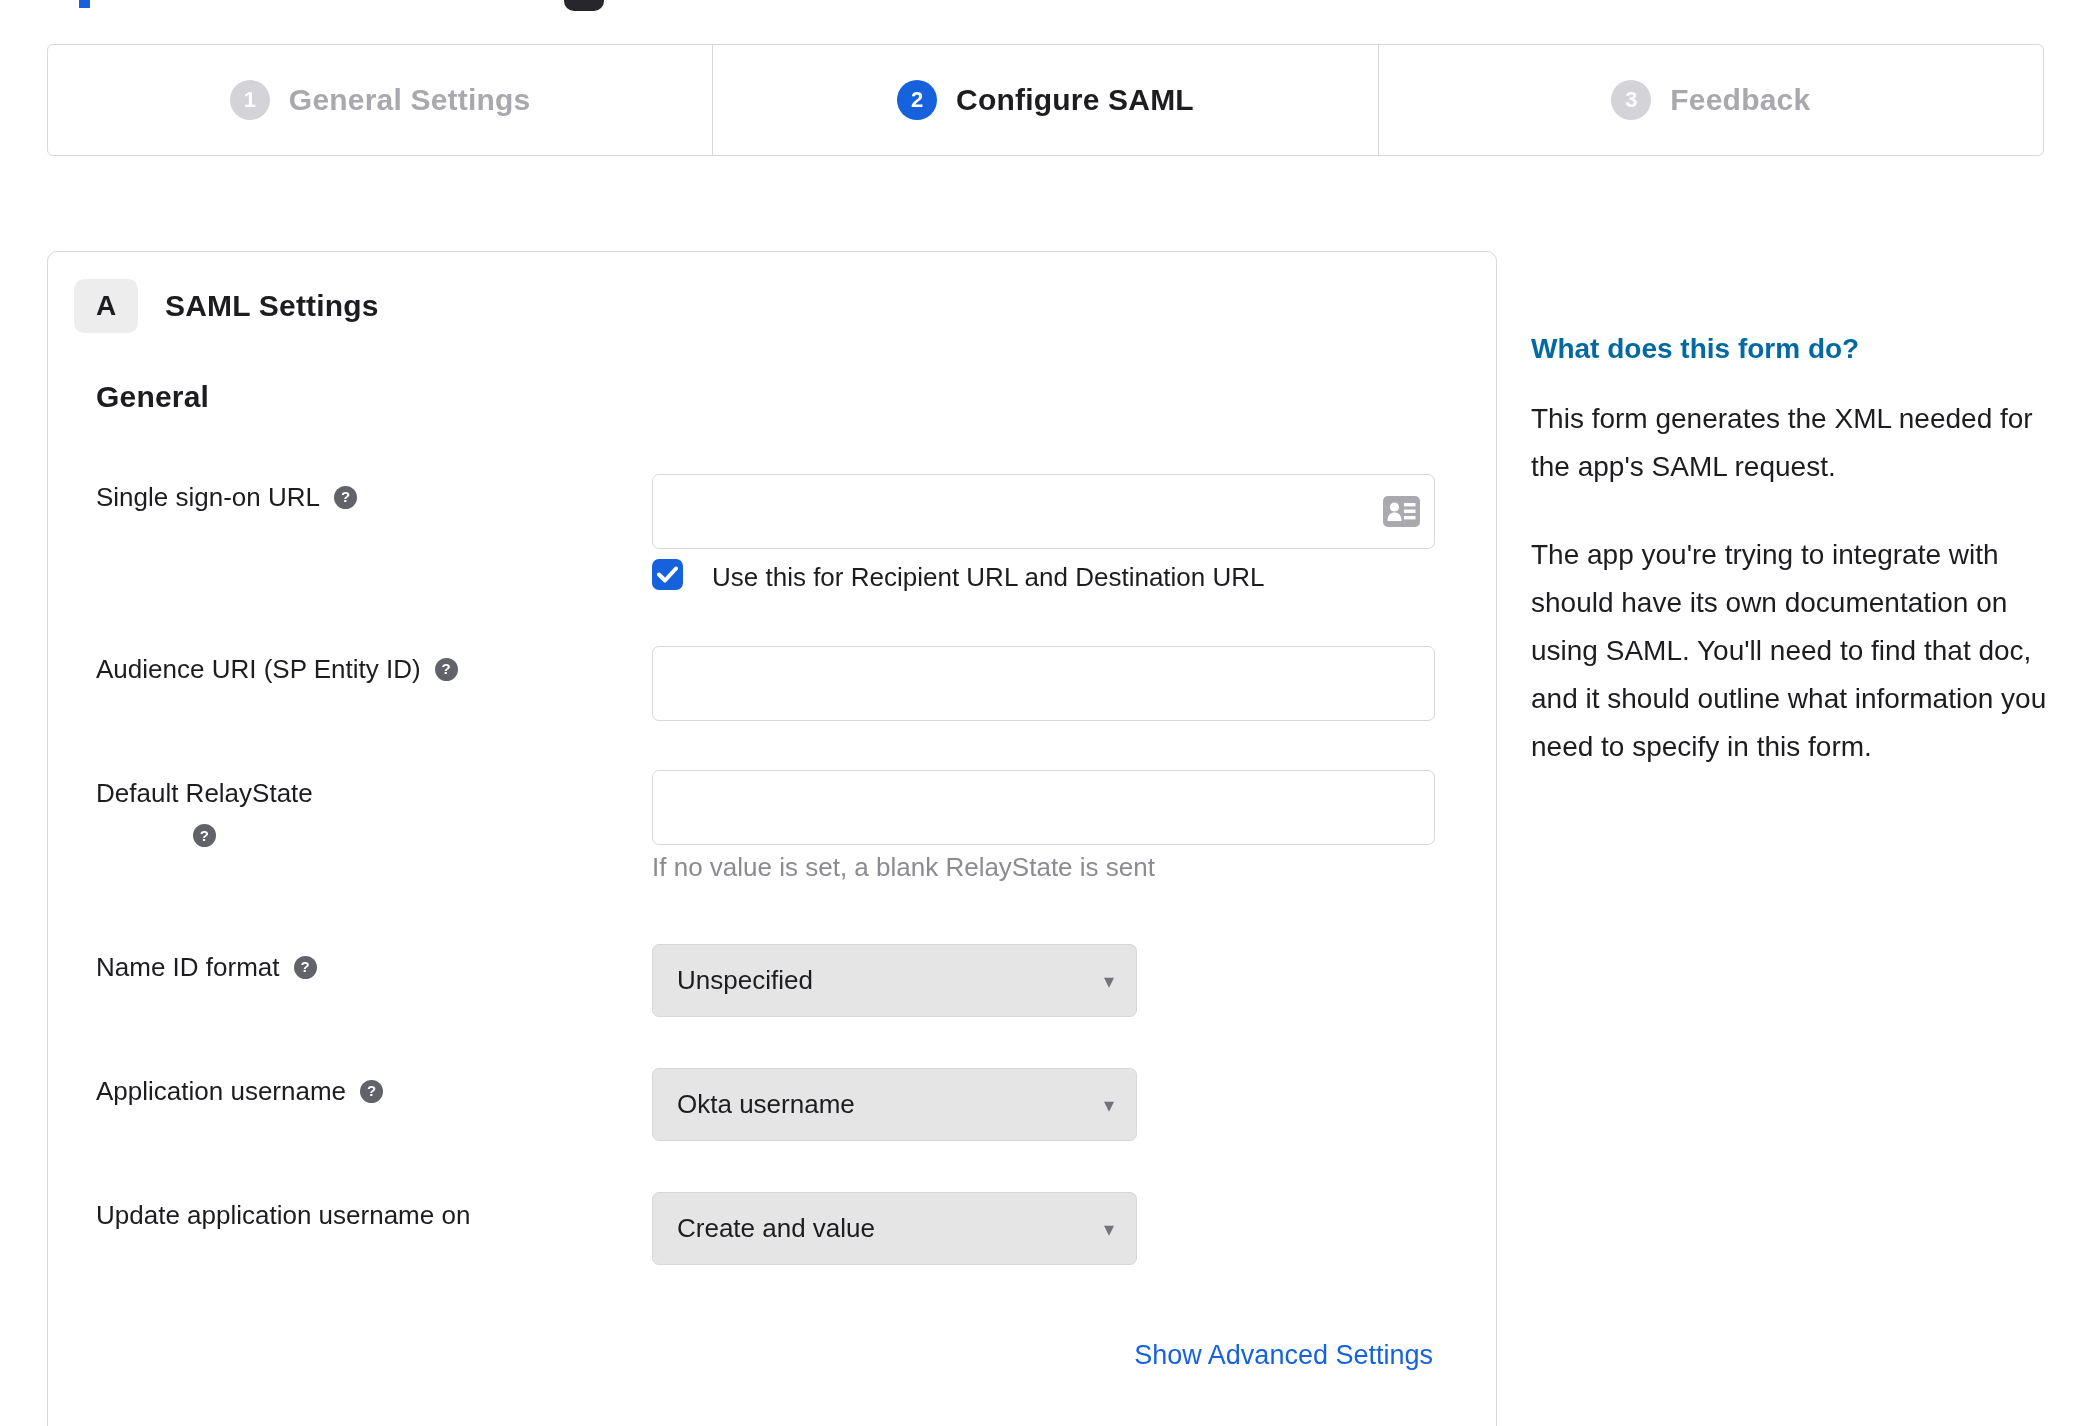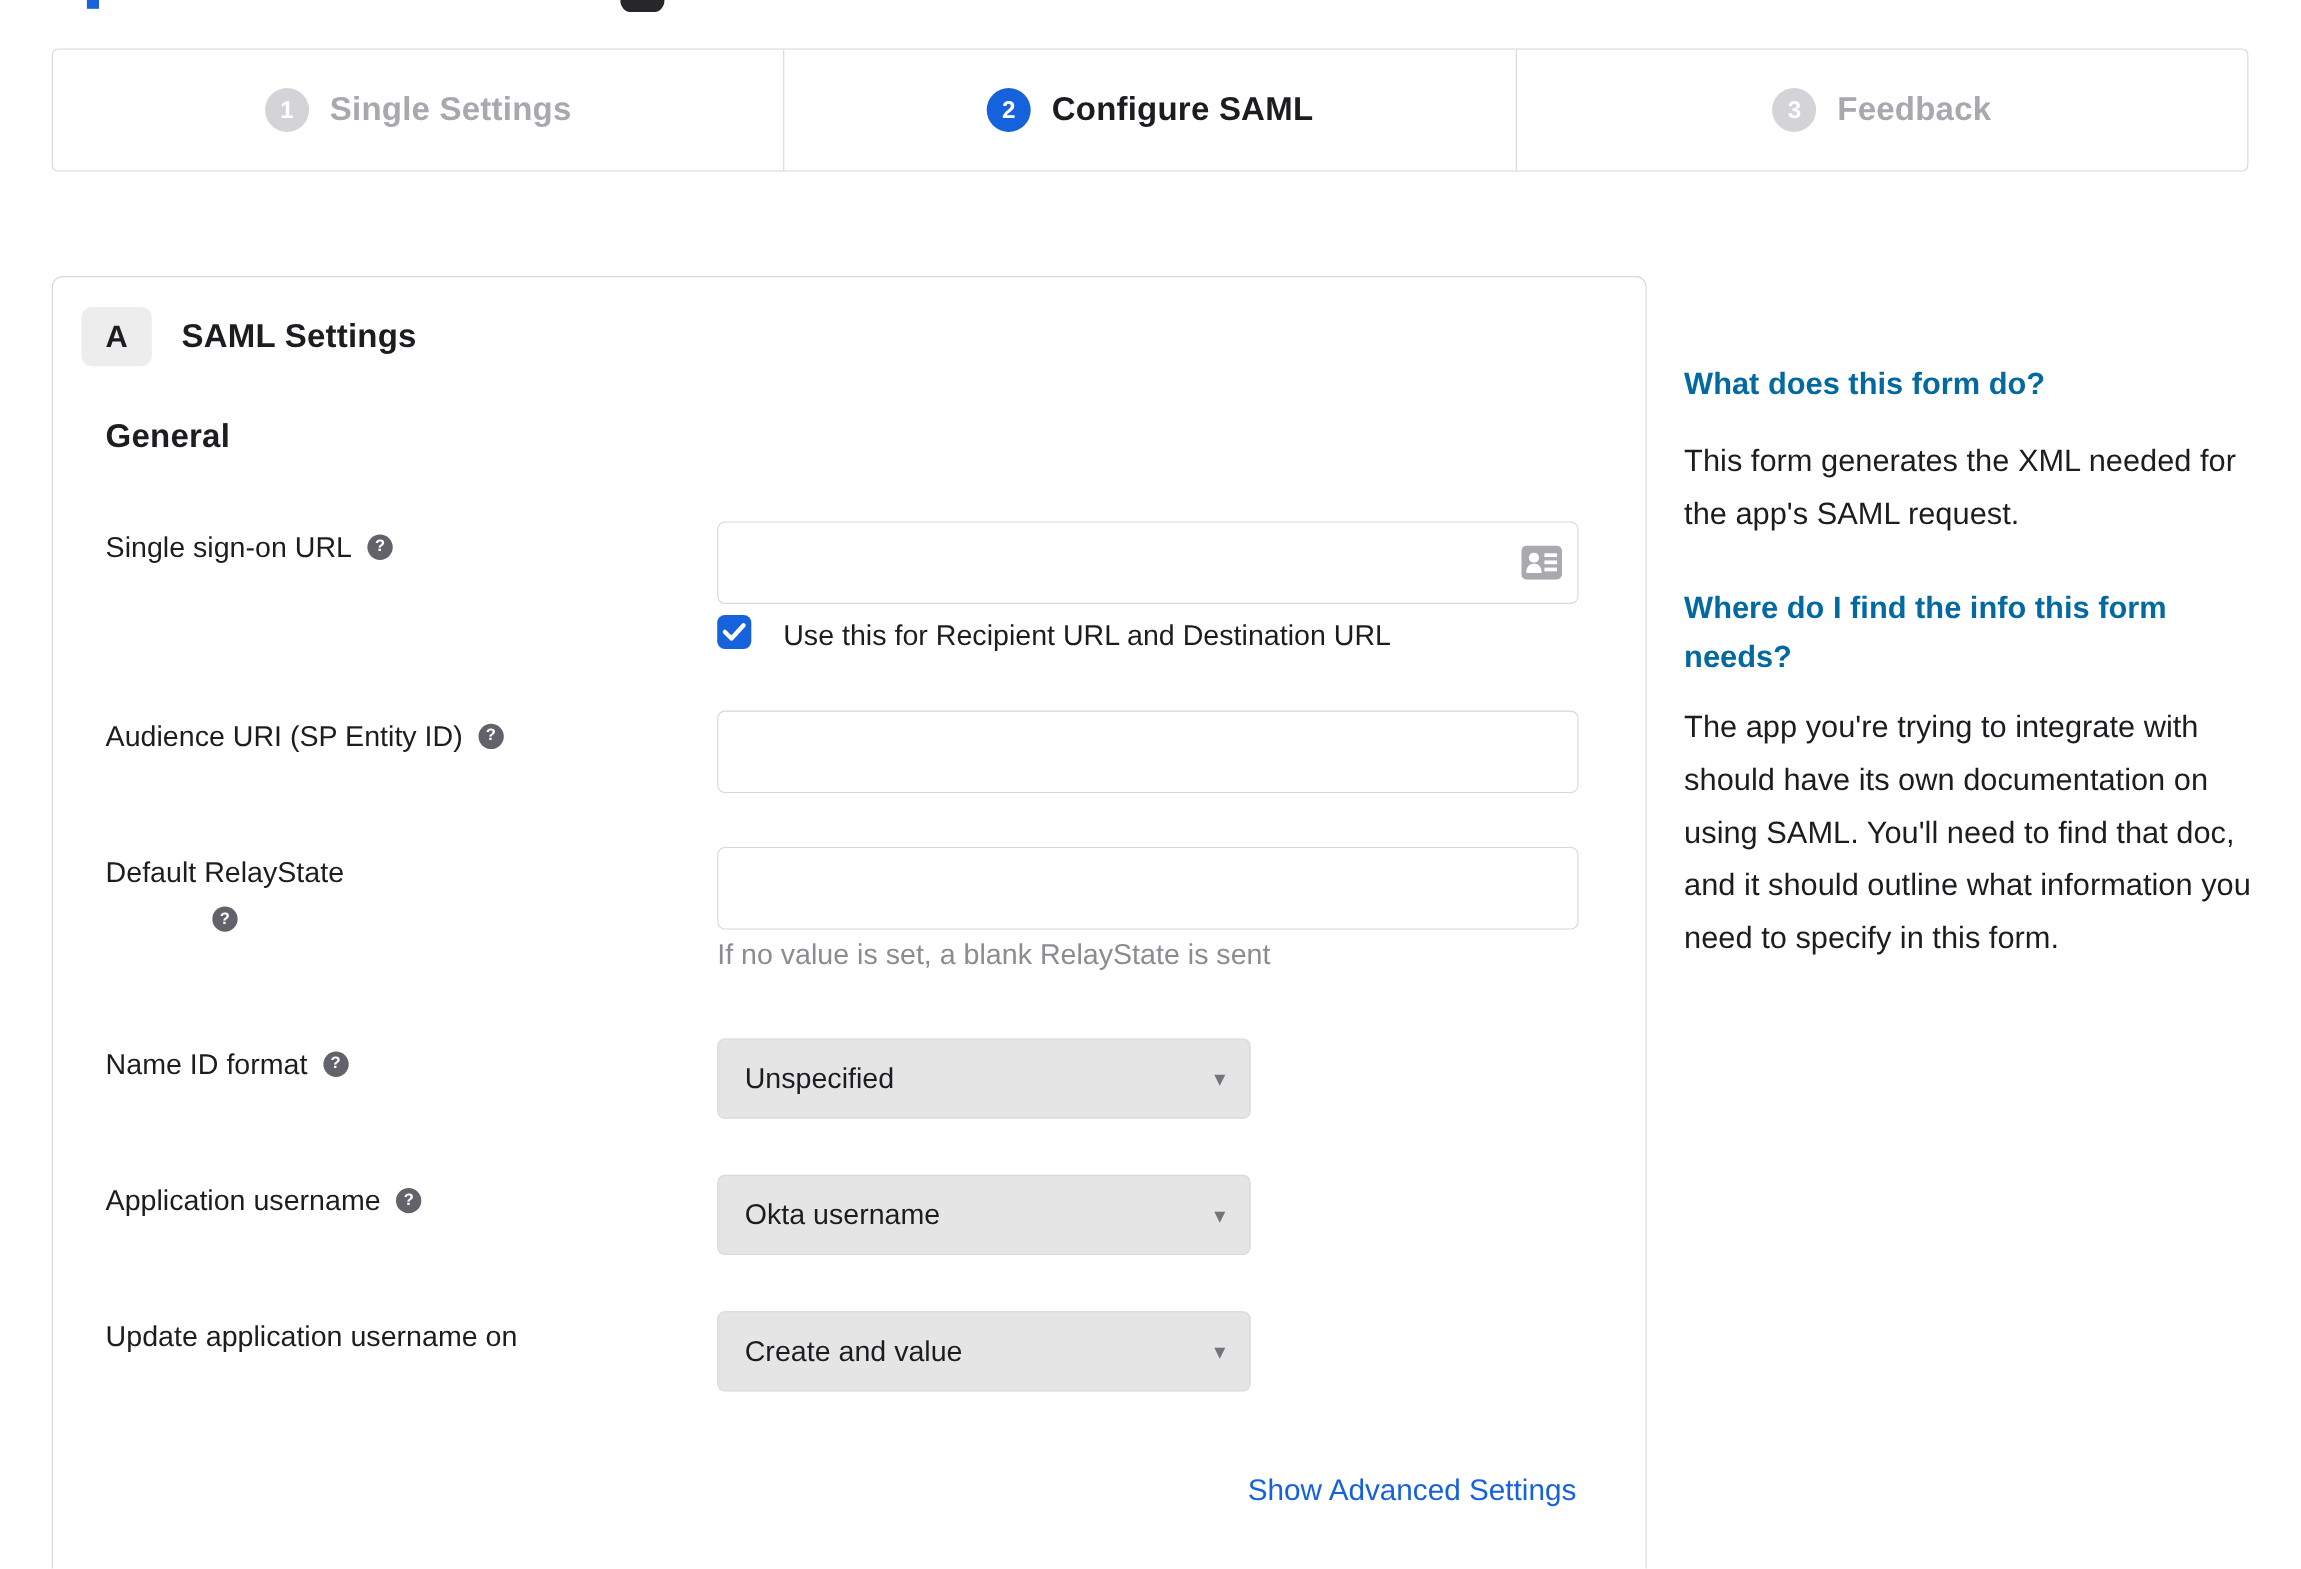--- a/index.html
+++ b/index.html
@@ -100,21 +100,21 @@
 </style>
 </head>
 <body>
 
 <div class="artifact-blue"></div>
 <div class="artifact-dark"></div>
 
 <div class="stepper">
   <div class="step">
     <div class="step-circle">1</div>
-    <div class="step-label">Single Settings</div>
+    <div class="step-label">General Settings</div>
   </div>
   <div class="step active">
     <div class="step-circle">2</div>
     <div class="step-label">Configure SAML</div>
   </div>
   <div class="step">
     <div class="step-circle">3</div>
     <div class="step-label">Feedback</div>
   </div>
 </div>
@@ -192,15 +192,14 @@
       <span class="caret">▾</span>
     </div>
   </div>
 
   <a class="advanced-link">Show Advanced Settings</a>
 </div>
 
 <div class="sidebar">
   <div class="q q1">What does this form do?</div>
   <div class="a a1">This form generates the XML needed for the app's SAML request.</div>
-  <div class="q q2">Where do I find the info this form needs?</div>
   <div class="a a2">The app you're trying to integrate with should have its own documentation on using SAML. You'll need to find that doc, and it should outline what information you need to specify in this form.</div>
 </div>
 
 </body></html>

